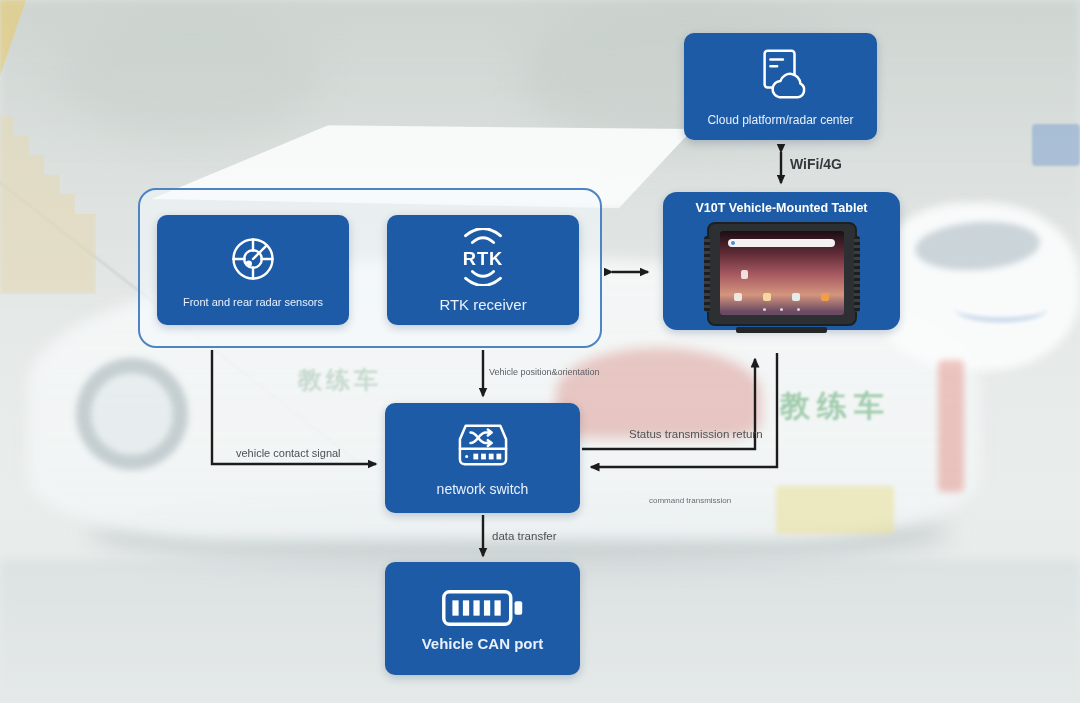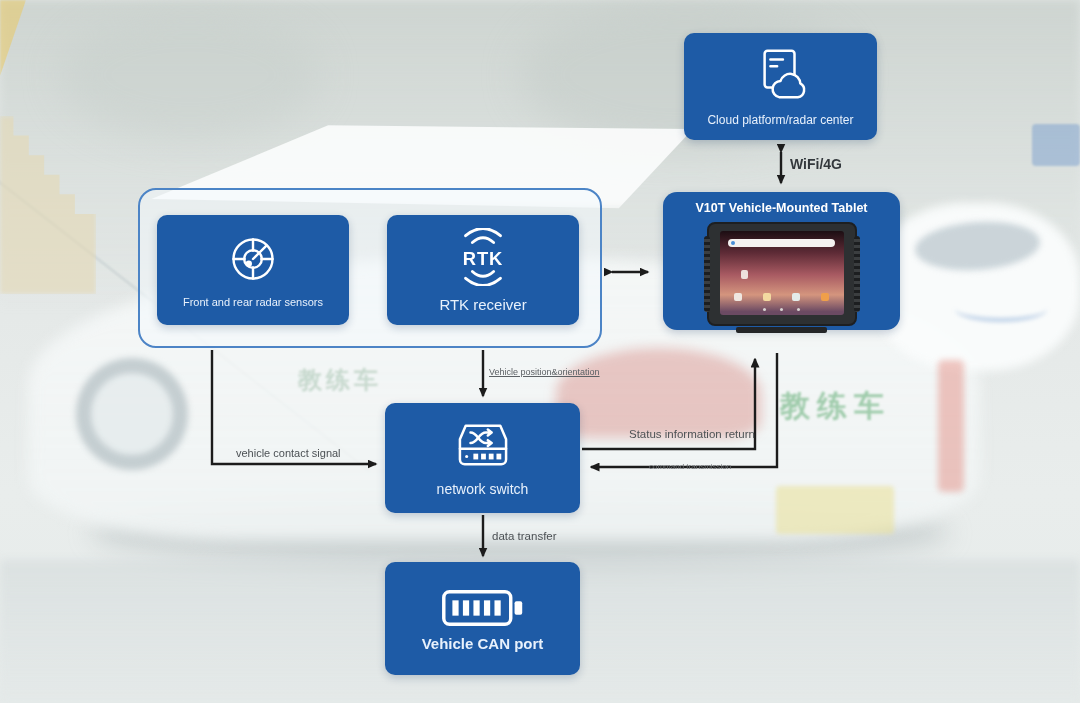--- a/index.html
+++ b/index.html
@@ -94,24 +94,24 @@
   .t-dock span:nth-child(3){background:#e4ecea;}
   .t-dock span:nth-child(4){background:#ef9f4a;}
   .t-nav{position:absolute;left:0;right:0;bottom:5%;display:flex;justify-content:center;gap:14px;}
   .t-nav i{width:3px;height:3px;border-radius:50%;background:#d8d4d2;}
   .tablet-base{position:absolute;left:22%;right:22%;bottom:-3px;height:6px;background:#232527;border-radius:2px;}
 
   
   .edges{position:absolute;inset:0;z-index:4;pointer-events:none;}
   .flabel{position:absolute;z-index:5;color:#45494d;white-space:nowrap;}
   .flabel-wifi{left:790px;top:156px;font-size:14px;font-weight:600;color:#33383c;}
-  .flabel-position{left:489px;top:367px;font-size:9px;color:#5c6165;text-decoration:underline;}
+  .flabel-position{left:489px;top:367px;font-size:9px;color:#5c6165;}
   .flabel-contact{left:236px;top:447px;font-size:11px;color:#4b5054;}
   .flabel-status{left:629px;top:428px;font-size:11.5px;color:#4e5356;}
-  .flabel-command{left:649px;top:462px;font-size:8px;color:#6a6e72;}
+  .flabel-command{left:649px;top:496px;font-size:8px;color:#6a6e72;}
   .flabel-data{left:492px;top:530px;font-size:11.5px;color:#4b5054;}
 </style>
 </head>
 <body>
 
 <div class="stage">
 
   <div class="bg">
     <div class="trees"></div>
     <div class="tree-blotch1"></div>
@@ -245,17 +245,17 @@
       <path d="M212,350 L212,464 L376,464" marker-end="url(#ah)"></path>
       <path d="M582,449 L755,449 L755,359" marker-end="url(#ah)"></path>
       <path d="M777,353 L777,467 L591,467" marker-end="url(#ah)"></path>
       <path d="M483,515 L483,556" marker-end="url(#ah)"></path>
     </g>
   </svg>
 
   <div class="flabel flabel-wifi">WiFi/4G</div>
   <div class="flabel flabel-position">Vehicle position&amp;orientation</div>
   <div class="flabel flabel-contact">vehicle contact signal</div>
-  <div class="flabel flabel-status">Status information return</div>
+  <div class="flabel flabel-status">Status transmission return</div>
   <div class="flabel flabel-command">command transmission</div>
   <div class="flabel flabel-data">data transfer</div>
 
 </div>
 
 </body></html>

